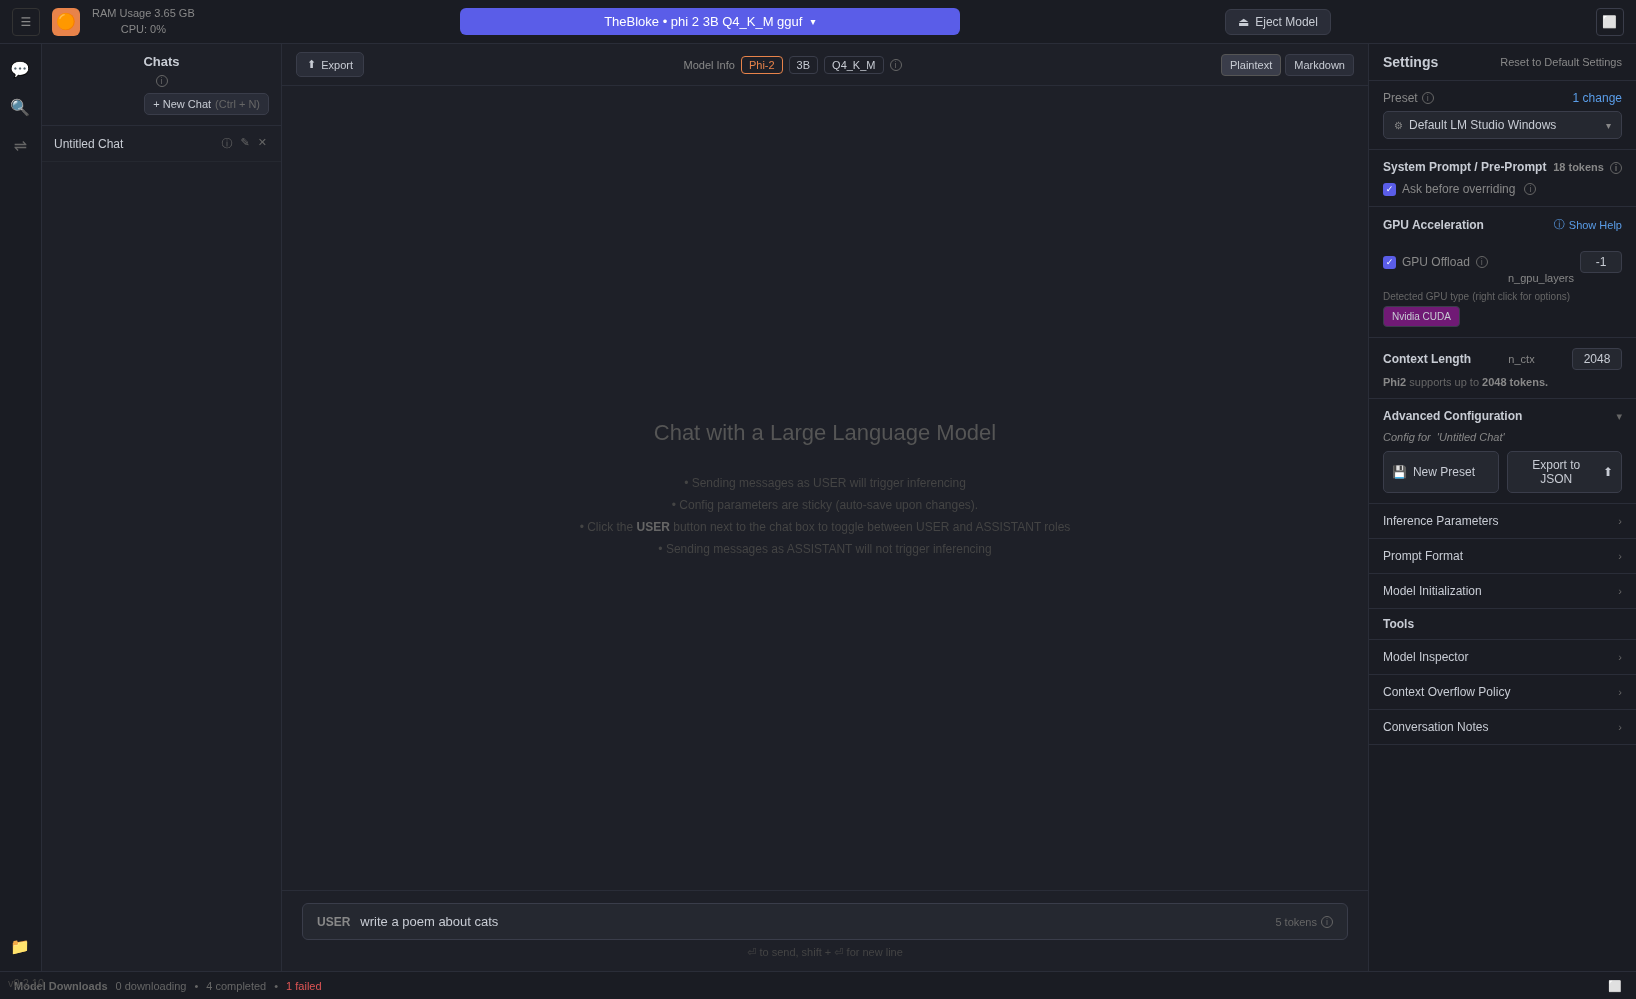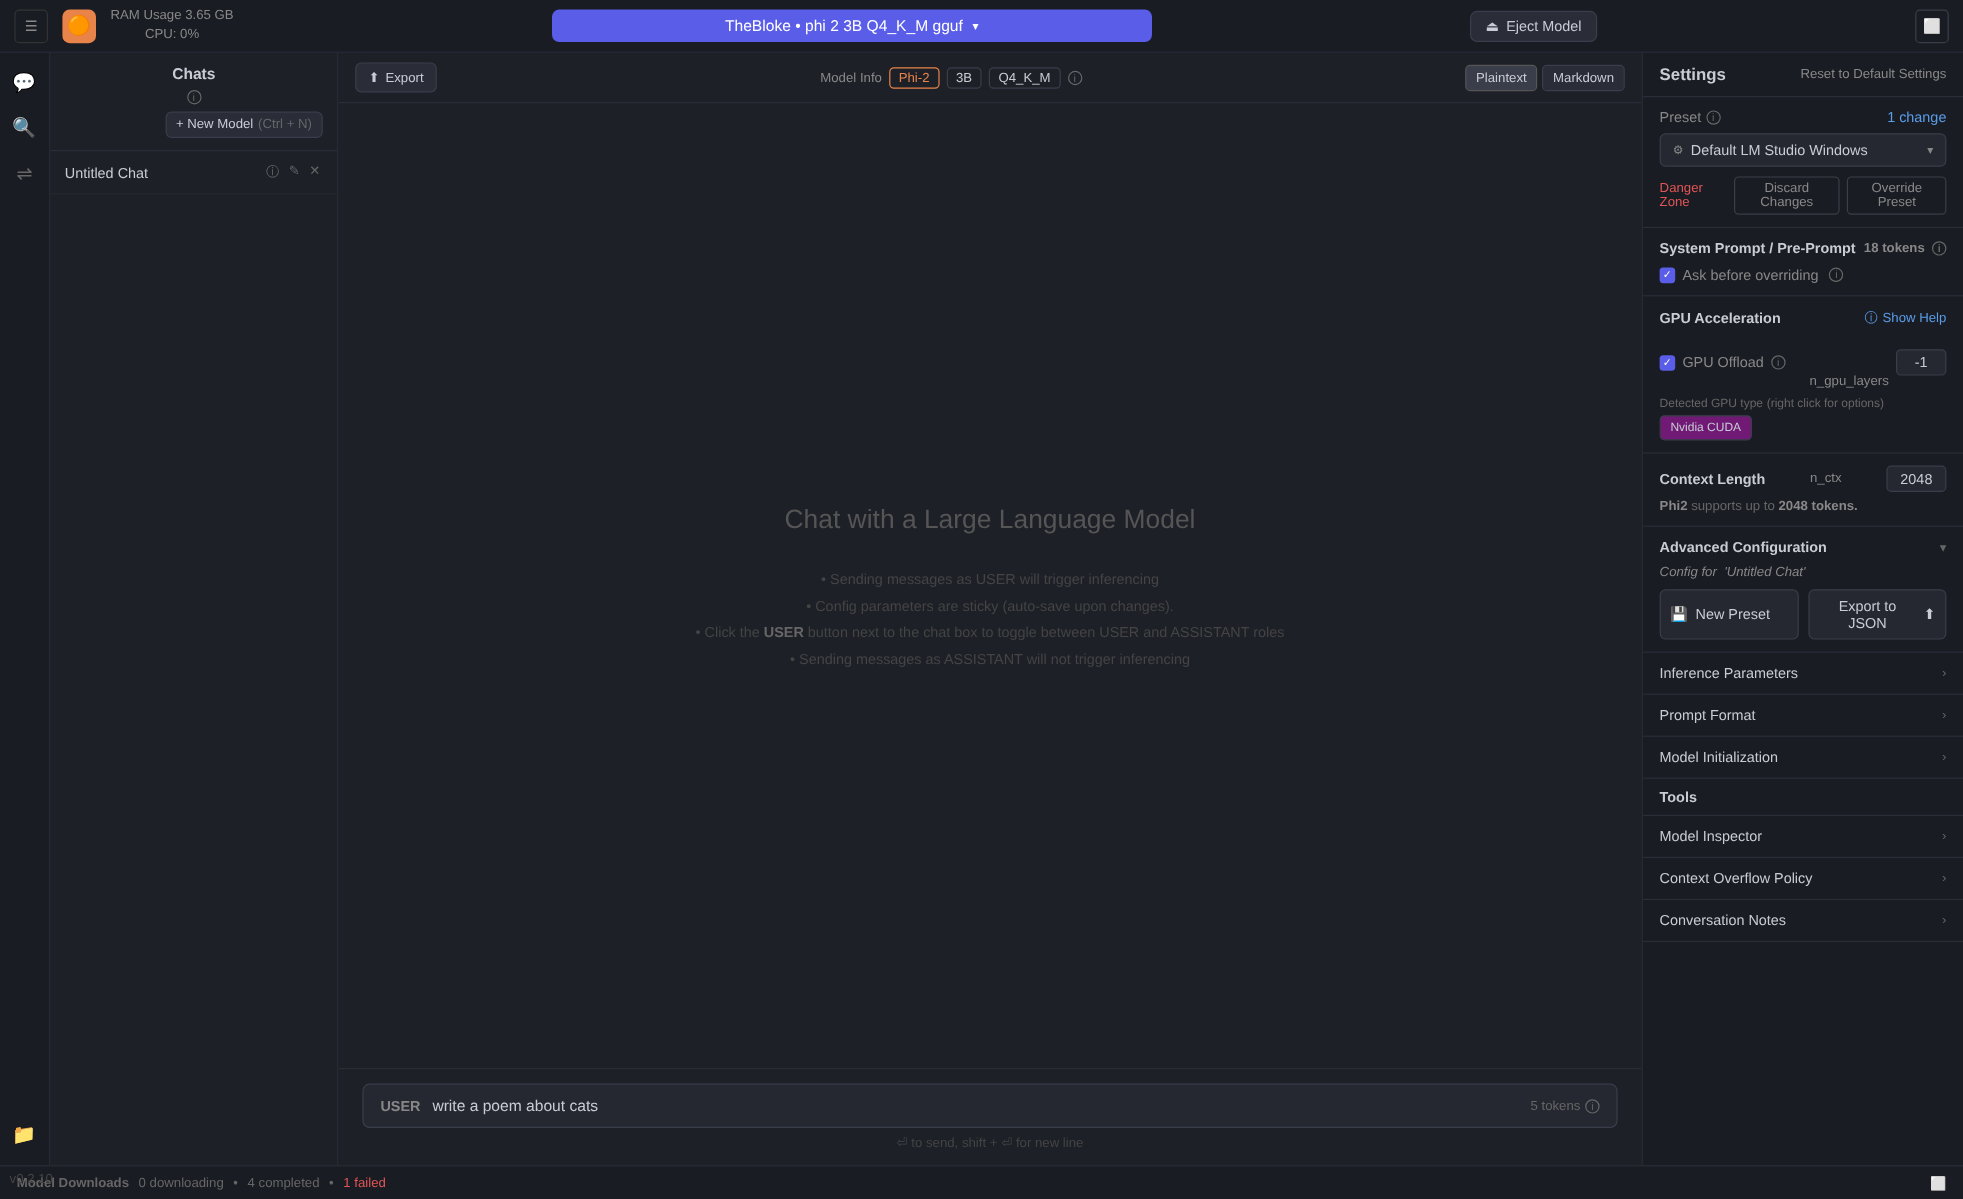--- a/index.html
+++ b/index.html
@@ -698,21 +698,21 @@
     <div class="icon-sidebar-item icon-sidebar-bottom">
       <span>📁</span>
     </div>
   </div>
 
   <div class="chat-list-panel">
     <div class="chat-list-header">
       <span class="chat-list-title">Chats</span>
       <span class="chat-list-info-icon info-icon">i</span>
       <button class="new-chat-btn">
-        <span>+ New Model</span>
+        <span>+ New Chat</span>
         <span style="color:#666;">(Ctrl + N)</span>
       </button>
     </div>
     <div class="chat-item">
       <span class="chat-item-name">Untitled Chat</span>
       <div class="chat-item-actions">
         <span class="chat-item-icon">ⓘ</span>
         <span class="chat-item-icon">✎</span>
         <span class="chat-item-icon">✕</span>
       </div>
@@ -776,25 +776,20 @@
           <span>Preset</span>
           <span class="info-icon">i</span>
         </span>
         <span class="settings-label-blue">1 change</span>
       </div>
       <div class="preset-dropdown">
         <span class="preset-dropdown-icon">⚙</span>
         <span class="preset-dropdown-text">Default LM Studio Windows</span>
         <span class="preset-dropdown-chevron">▾</span>
       </div>
-      <div class="danger-zone-row">
-        <span class="danger-zone-label">Danger Zone</span>
-        <button class="discard-btn">Discard Changes</button>
-        <button class="override-btn">Override Preset</button>
-      </div>
     </div>
 
     <div class="settings-section">
       <div class="section-heading">
         <span>System Prompt / Pre-Prompt</span>
         <span class="token-count">
           <span>18 tokens</span>
           <span class="info-icon" style="margin-left:3px;">i</span>
         </span>
       </div>

